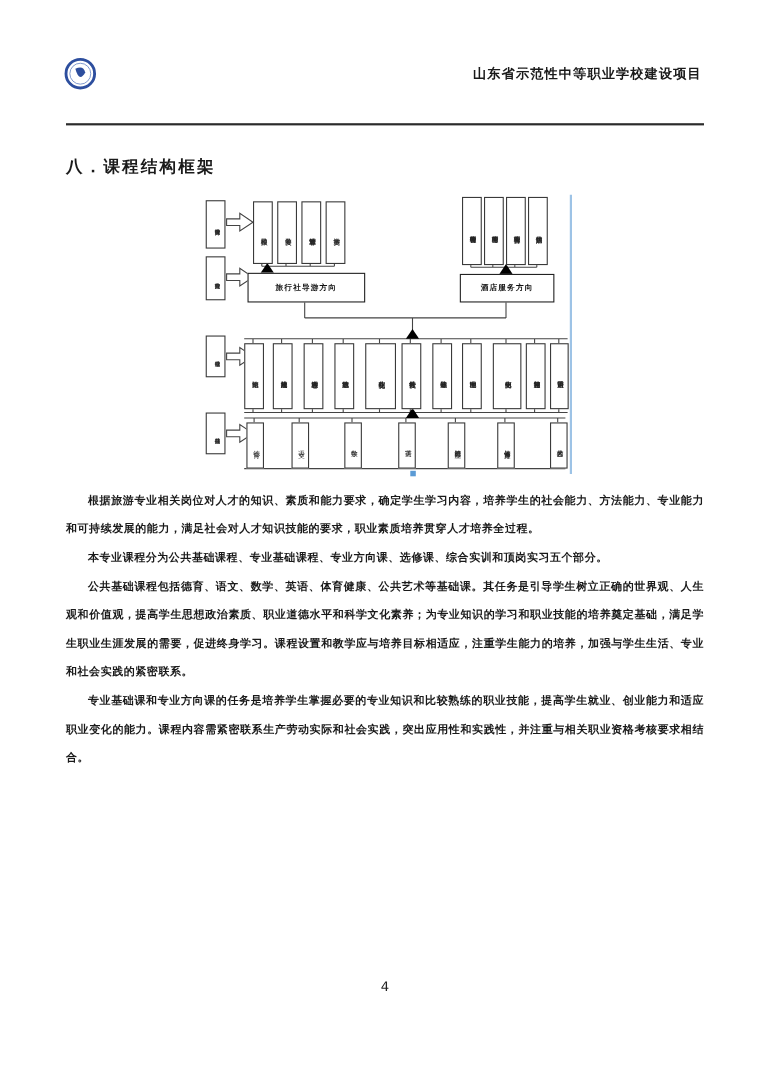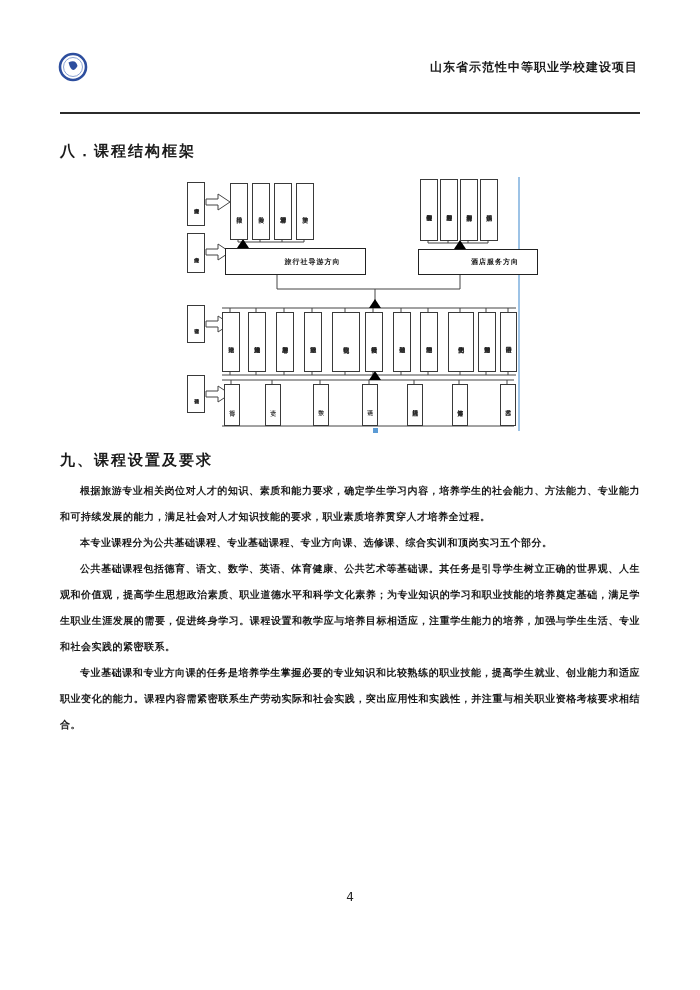--- a/index.html
+++ b/index.html
@@ -18,21 +18,21 @@
   
   .diagram{position:relative;width:345px;height:260px;margin:14px 0 0 125px;font-family:"DejaVu Sans",sans-serif;}
   .diagram svg.wires{position:absolute;left:0;top:0;}
   .vbox{position:absolute;border:1px solid #3a3a3a;background:#fff;
         writing-mode:vertical-rl;text-orientation:upright;
         display:flex;align-items:center;justify-content:center;
         font-size:6px;line-height:1.05;color:#222;}
   .lblbox{font-size:5px;}
   .dirbox{position:absolute;border:1px solid #222;background:#fff;display:flex;
           align-items:center;justify-content:center;font-size:7px;font-weight:bold;
-          letter-spacing:1px;color:#111;padding-left:34px;}
+          letter-spacing:1px;color:#111;}
   
   .body-text{margin-top:8px;}
   .body-text p{margin:0;font-size:10px;font-weight:600;line-height:26px;
                text-align:justify;text-indent:2em;letter-spacing:0.5px;}
   .page-number{position:absolute;left:0;top:890px;width:100%;text-align:center;
                font-size:12px;color:#222;}
 </style>
 </head>
 <body>
 
@@ -124,21 +124,20 @@
 
       <div class="vbox" style="left:39px;top:209px;width:14px;height:40px;">德育</div>
       <div class="vbox" style="left:80px;top:209px;width:14px;height:40px;">语文</div>
       <div class="vbox" style="left:128px;top:209px;width:14px;height:40px;">数学</div>
       <div class="vbox" style="left:177px;top:209px;width:14px;height:40px;">英语</div>
       <div class="vbox" style="left:222px;top:209px;width:14px;height:40px;">计算机应用</div>
       <div class="vbox" style="left:267px;top:209px;width:14px;height:40px;">体育与健康</div>
       <div class="vbox" style="left:315px;top:209px;width:14px;height:40px;">公共艺术</div>
     </div>
 
-    <div class="h9">九、课程设置及要求</div>
     <div class="body-text">
       <p>根据旅游专业相关岗位对人才的知识、素质和能力要求，确定学生学习内容，培养学生的社会能力、方法能力、专业能力和可持续发展的能力，满足社会对人才知识技能的要求，职业素质培养贯穿人才培养全过程。</p>
       <p>本专业课程分为公共基础课程、专业基础课程、专业方向课、选修课、综合实训和顶岗实习五个部分。</p>
       <p>公共基础课程包括德育、语文、数学、英语、体育健康、公共艺术等基础课。其任务是引导学生树立正确的世界观、人生观和价值观，提高学生思想政治素质、职业道德水平和科学文化素养；为专业知识的学习和职业技能的培养奠定基础，满足学生职业生涯发展的需要，促进终身学习。课程设置和教学应与培养目标相适应，注重学生能力的培养，加强与学生生活、专业和社会实践的紧密联系。</p>
       <p>专业基础课和专业方向课的任务是培养学生掌握必要的专业知识和比较熟练的职业技能，提高学生就业、创业能力和适应职业变化的能力。课程内容需紧密联系生产劳动实际和社会实践，突出应用性和实践性，并注重与相关职业资格考核要求相结合。</p>
     </div>
   </div>
 
   <div class="page-number">4</div>
 </div>

